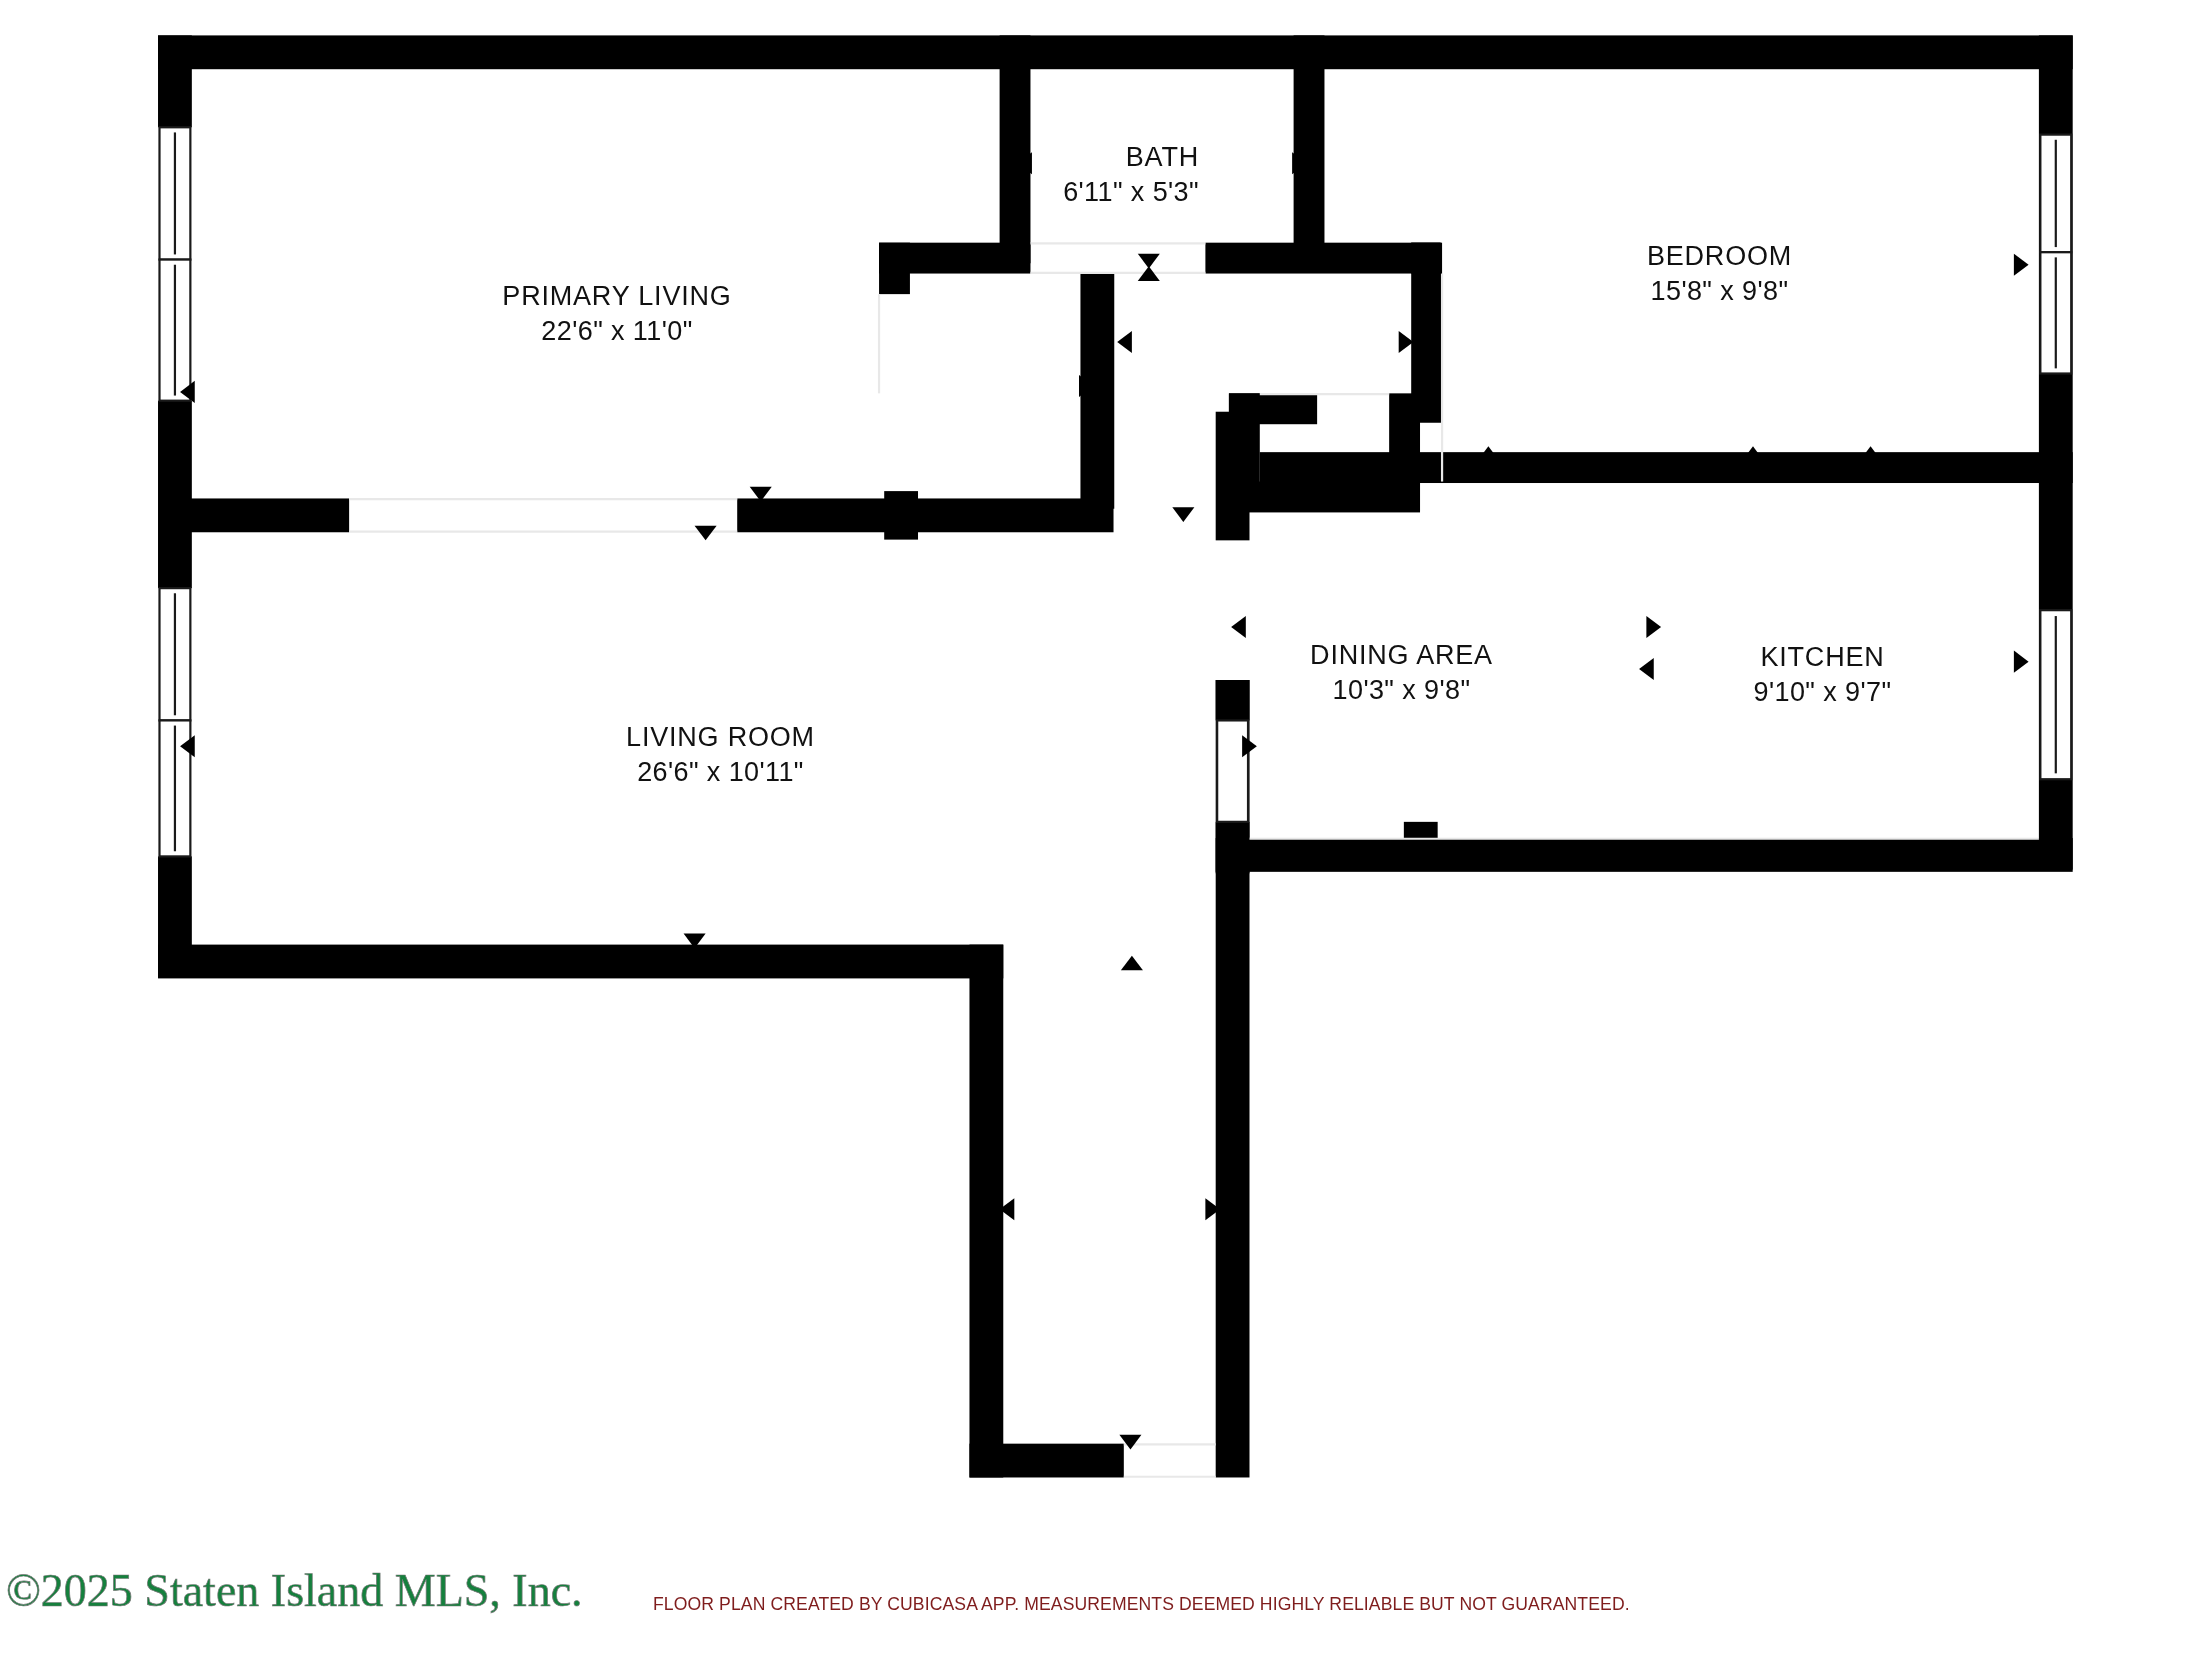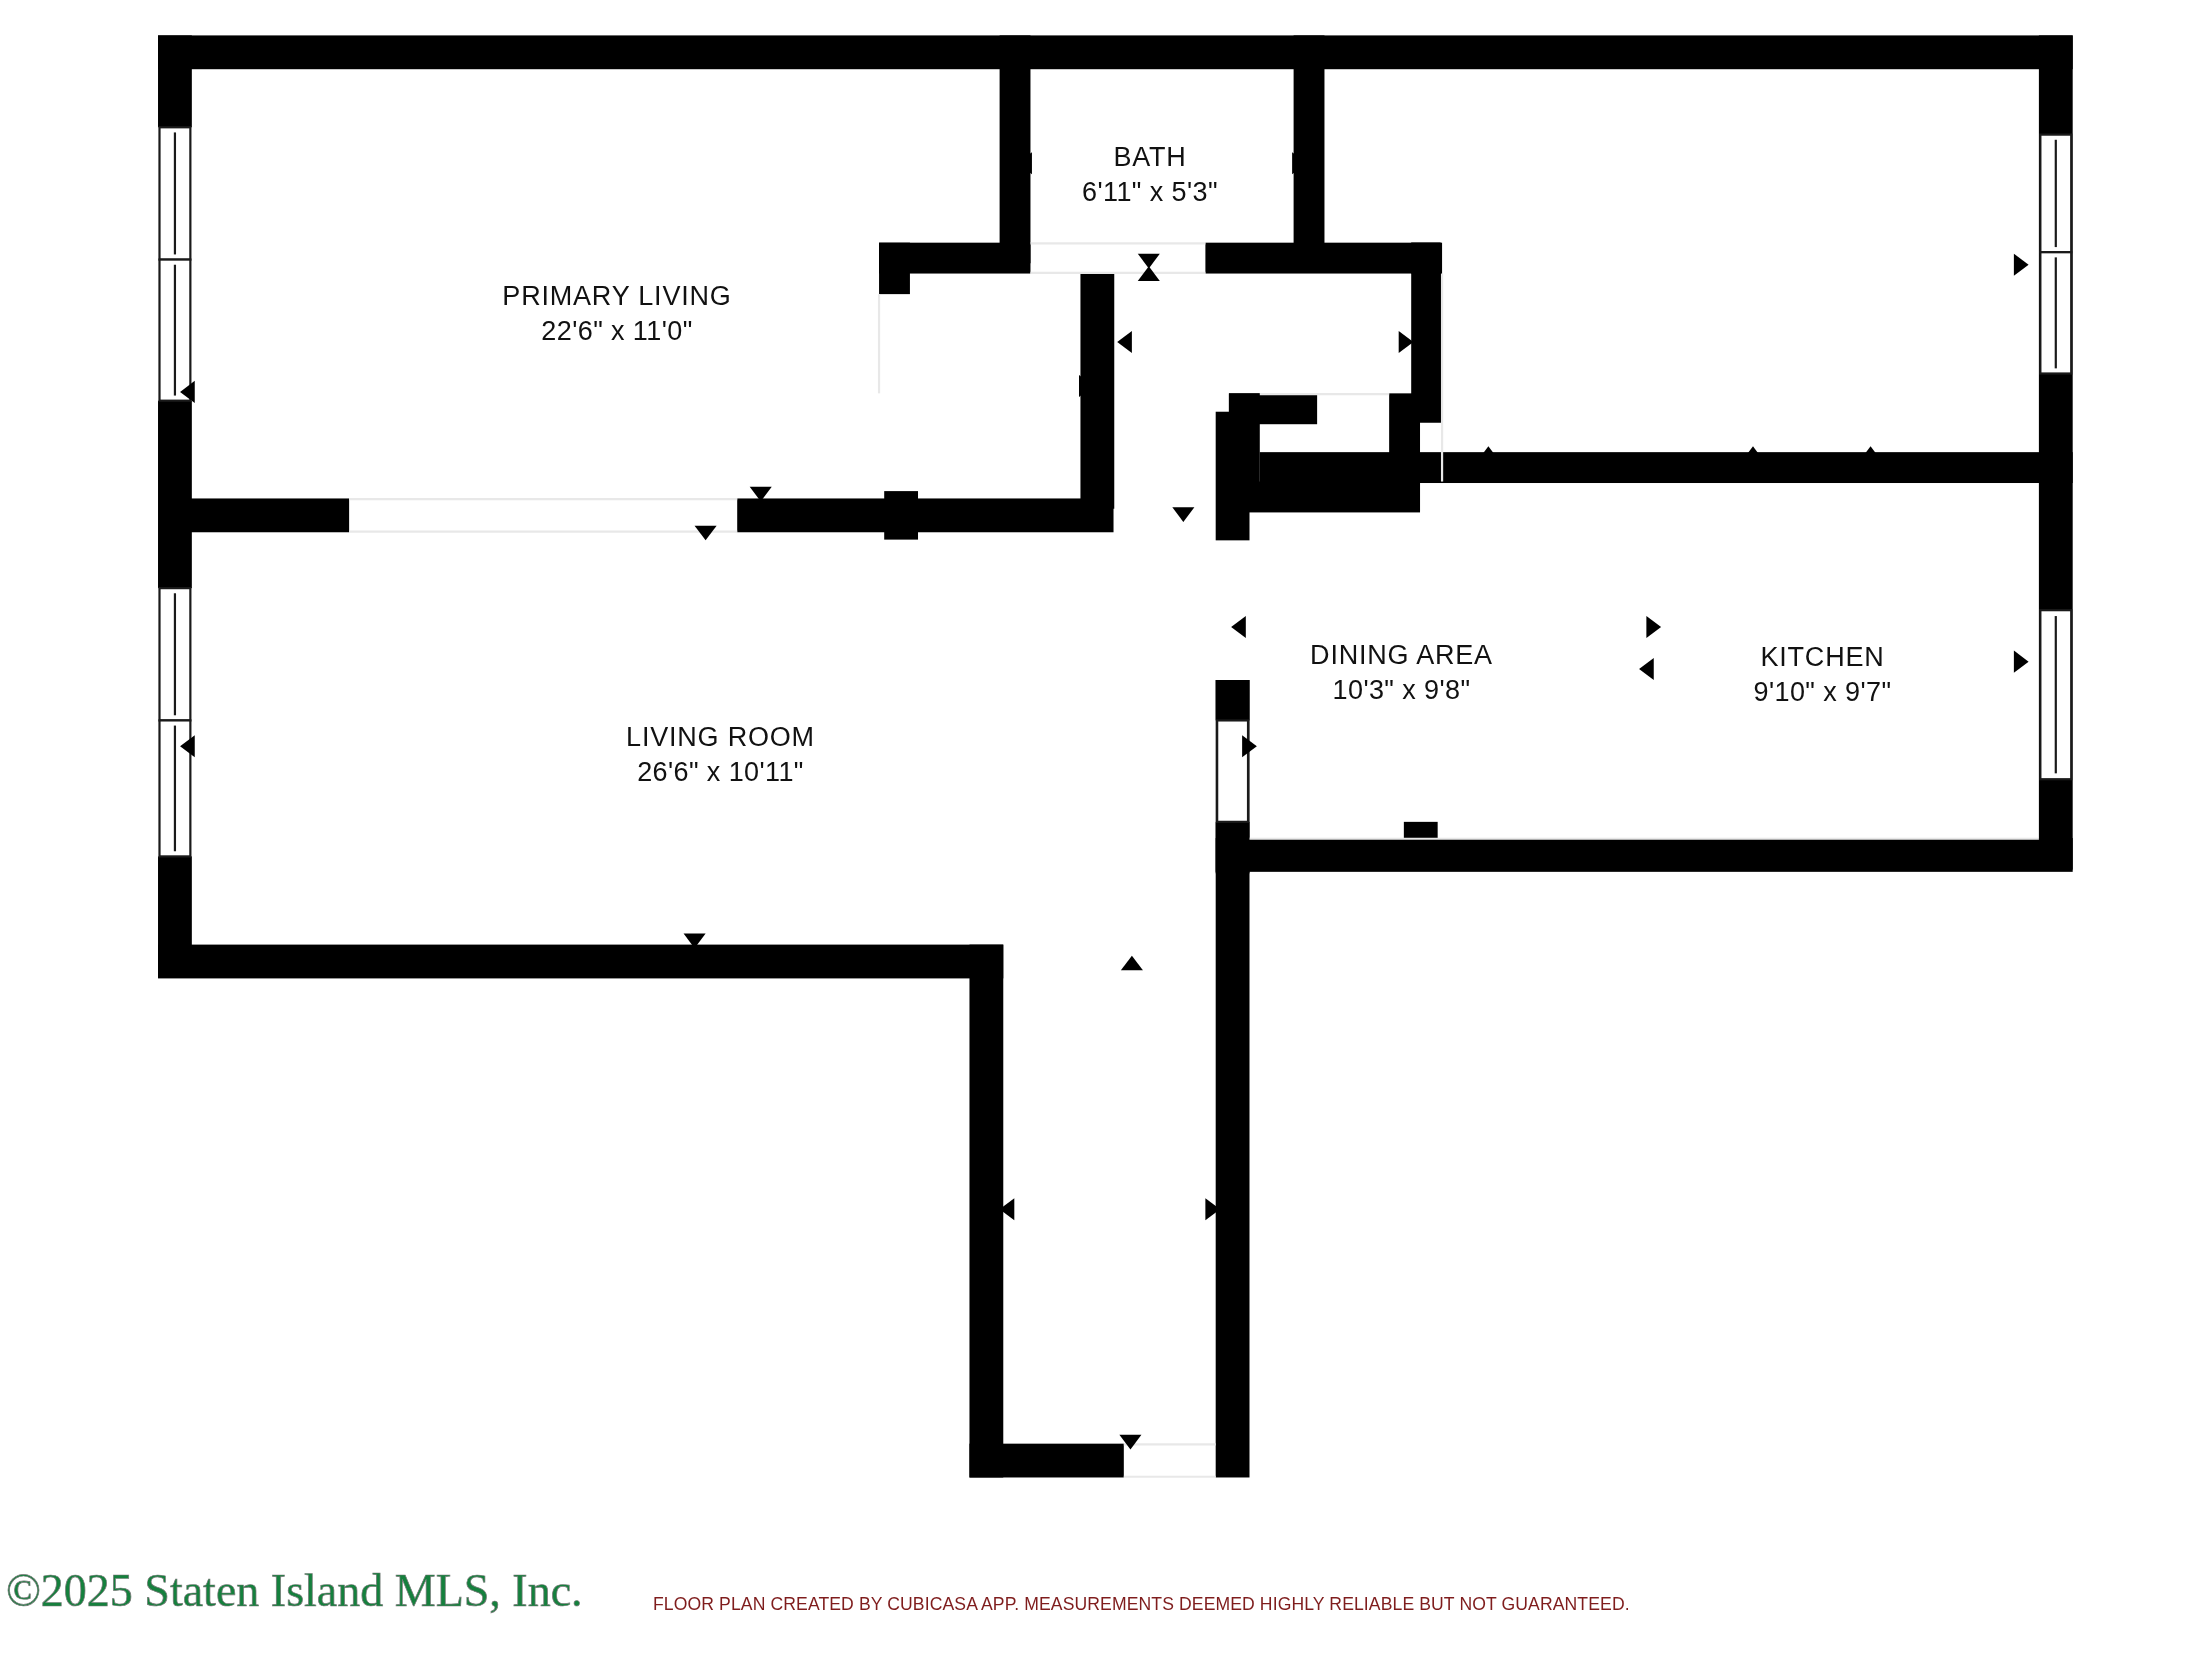--- a/index.html
+++ b/index.html
@@ -232,25 +232,29 @@
 
       <polygon points="1523,1952 1553,1952 1538,1972"></polygon>
     </g>
   </svg>
 
   <div class="room-label" style="left:470px; top:279px; width:294px;">
     <span class="rname">PRIMARY LIVING</span>
     <span class="rdim">22'6" x 11'0"</span>
   </div>
 
-  <div class="room-label" style="left:1051px; top:140px; width:198px;">
+  <div class="room-label" style="left:1001px; top:140px; width:198px;text-align:right;">
     <span class="rname">BATH</span>
     <span class="rdim">6'11" x 5'3"</span>
   </div>
 
+  <div class="room-label" style="left:1602px; top:239px; width:235px;">
+    <span class="rname">BEDROOM</span>
+    <span class="rdim">15'8" x 9'8"</span>
+  </div>
 
 
   <div class="room-label" style="left:581px; top:720px; width:279px;">
     <span class="rname">LIVING ROOM</span>
     <span class="rdim">26'6" x 10'11"</span>
   </div>
 
   <div class="room-label" style="left:1280px; top:638px; width:243px;">
     <span class="rname">DINING AREA</span>
     <span class="rdim">10'3" x 9'8"</span>

